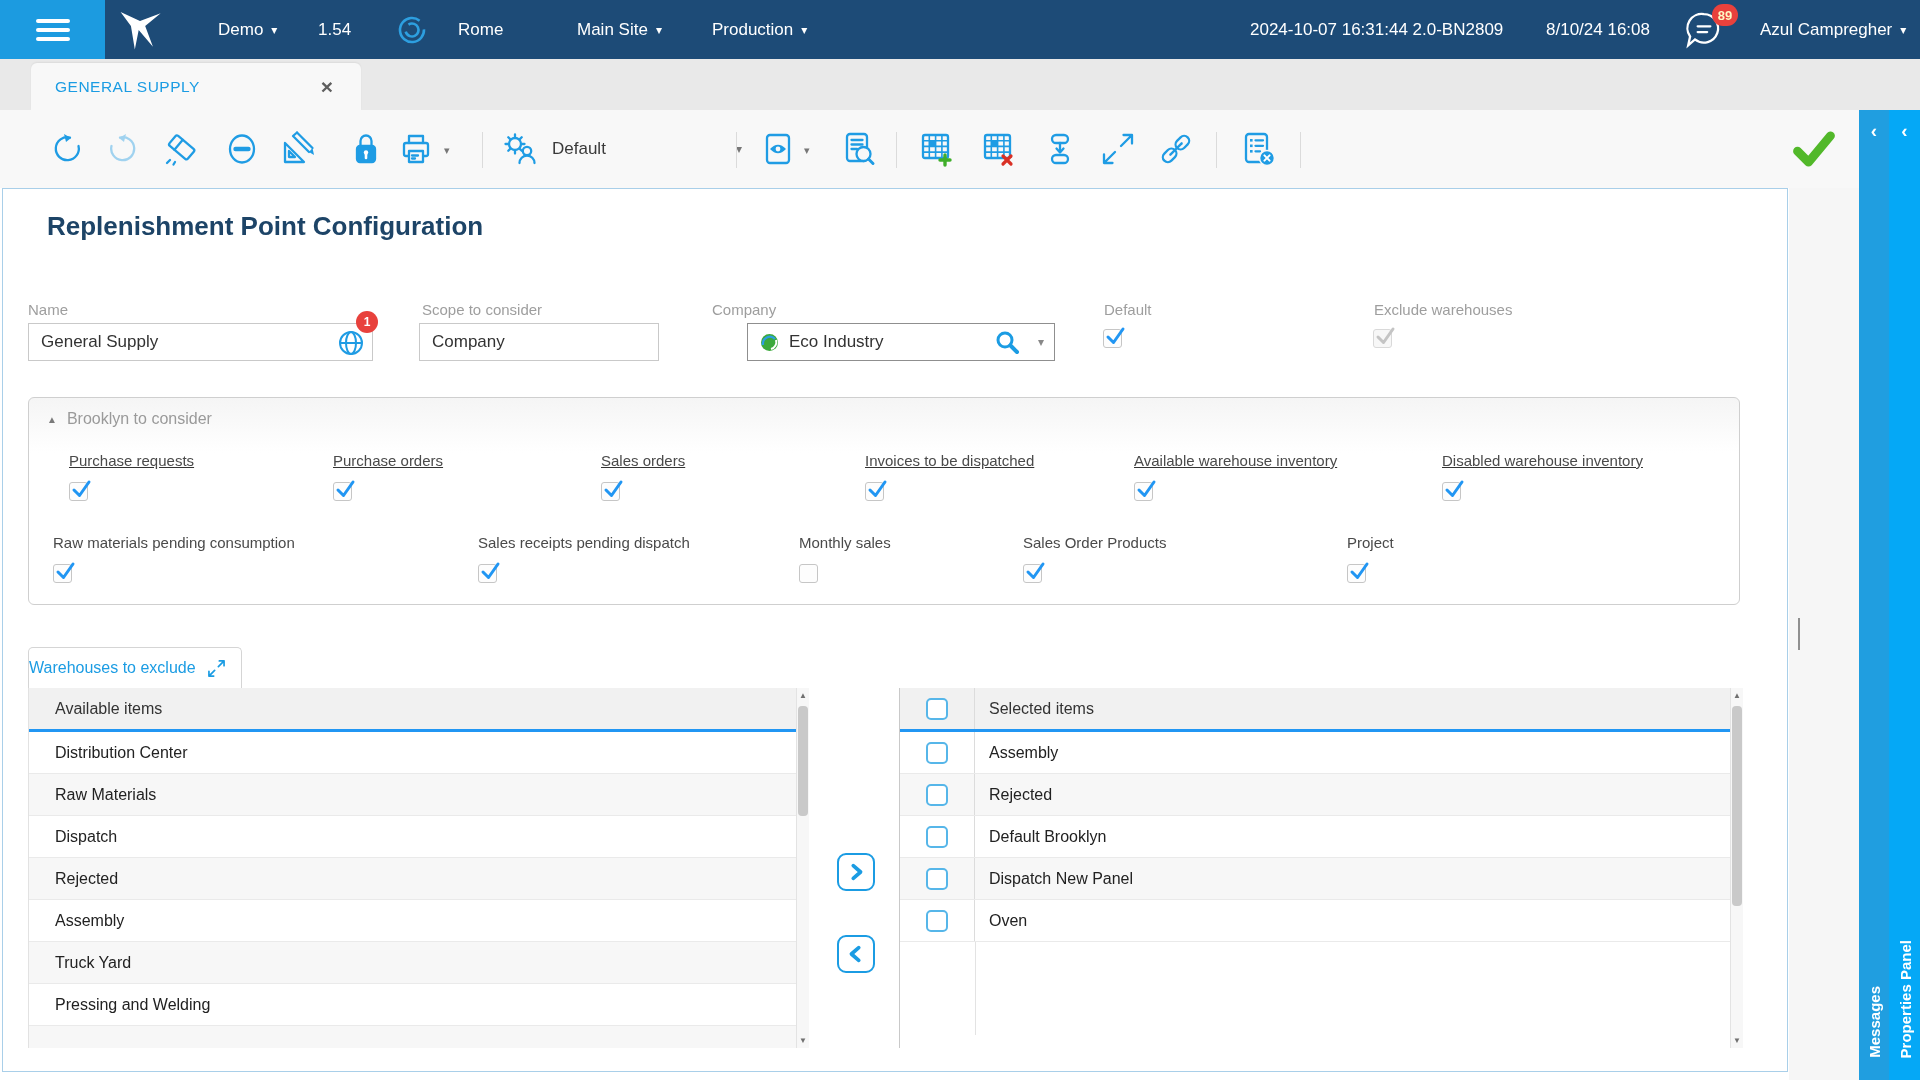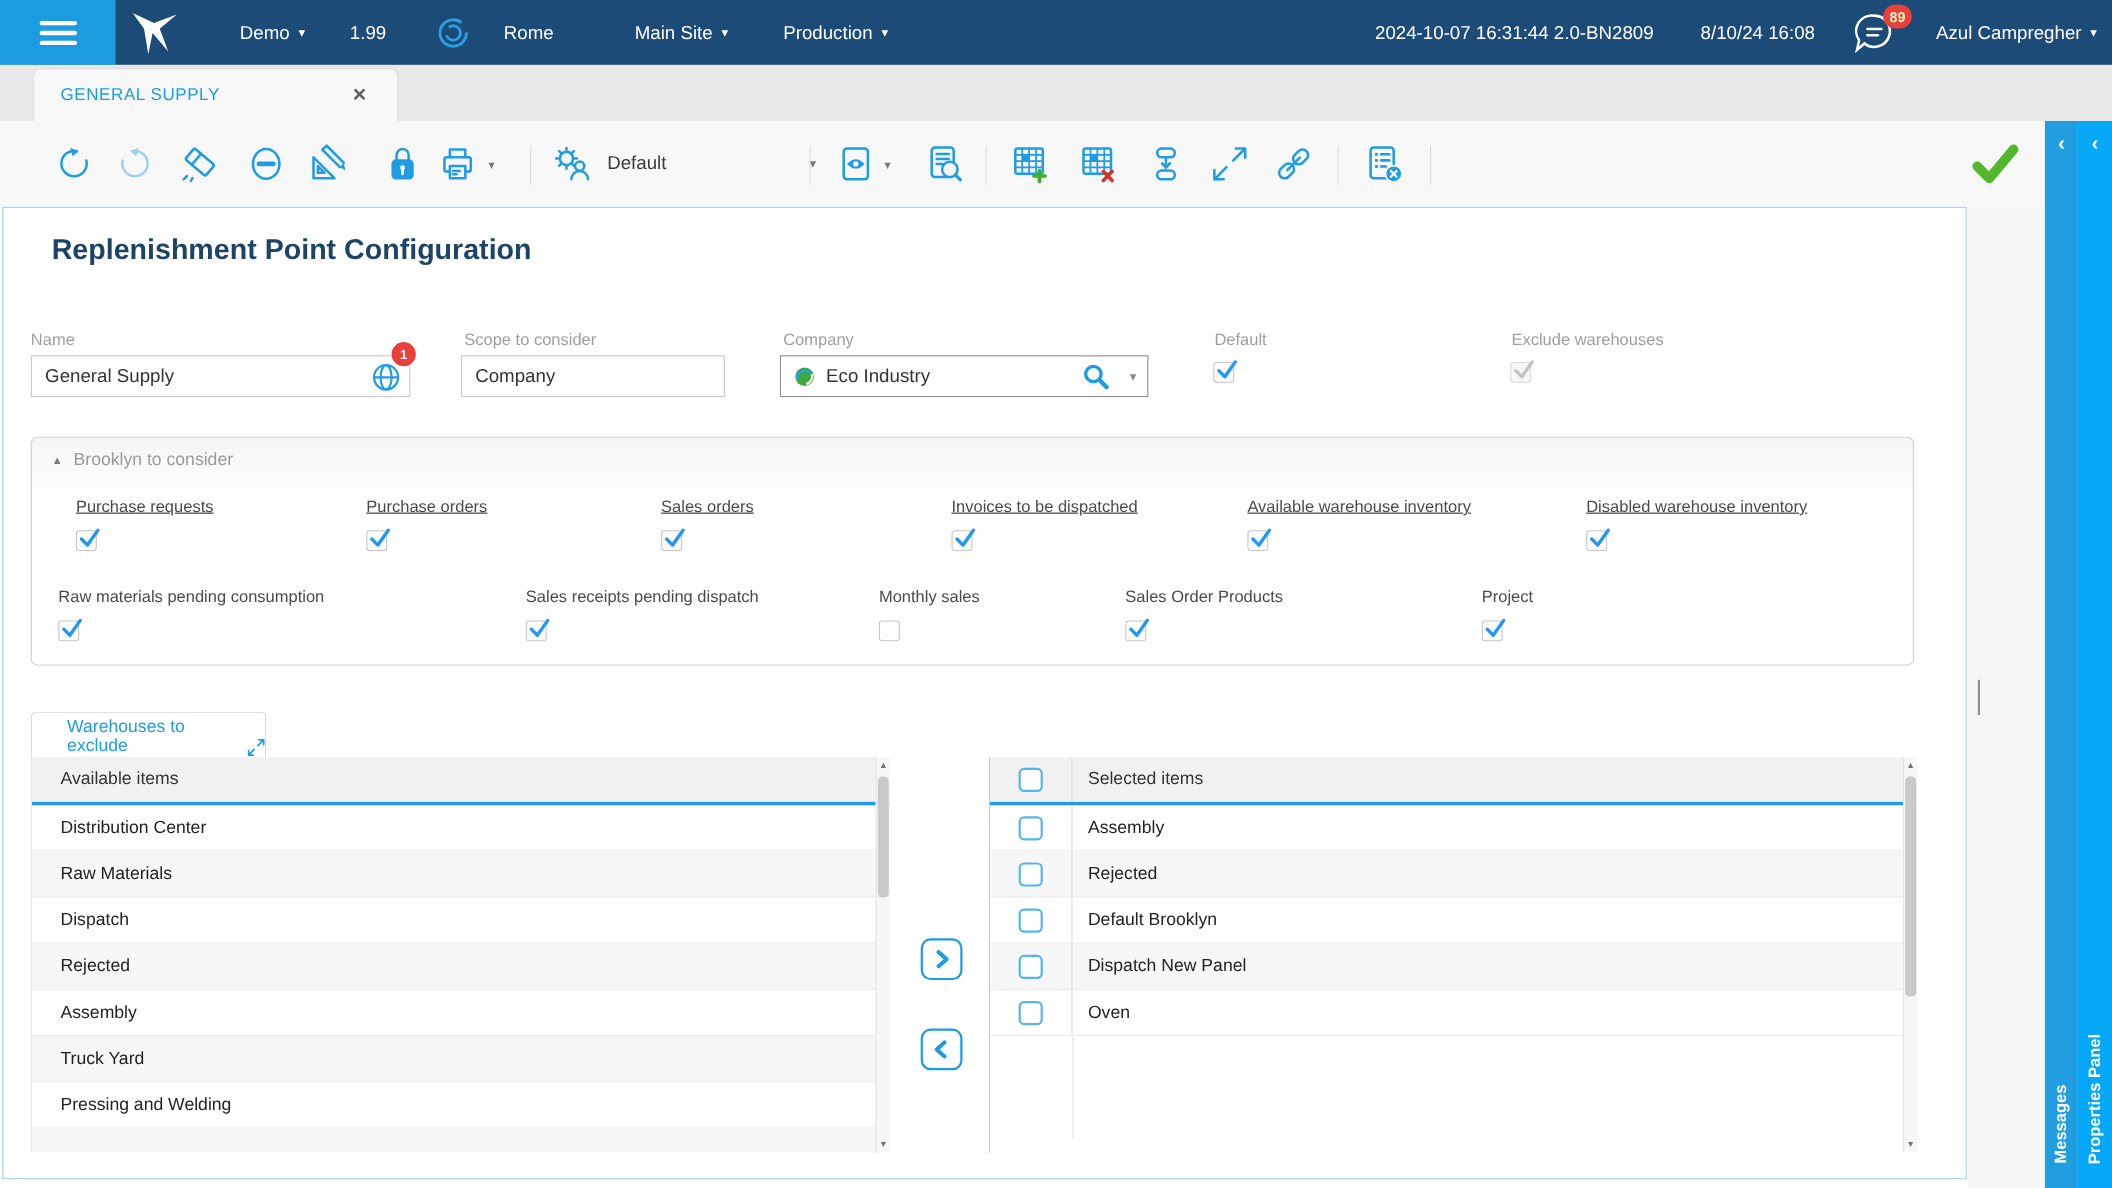--- a/index.html
+++ b/index.html
@@ -63,21 +63,21 @@
   .vrow1 .vcell { top:54px;text-decoration:underline; }
   .vrow2 .vcell { top:136px; }
   .vrow1 .vcell:nth-child(1){left:40px} .vrow1 .vcell:nth-child(2){left:304px}
   .vrow1 .vcell:nth-child(3){left:572px} .vrow1 .vcell:nth-child(4){left:836px}
   .vrow1 .vcell:nth-child(5){left:1105px} .vrow1 .vcell:nth-child(6){left:1413px}
   .vrow2 .vcell:nth-child(1){left:24px} .vrow2 .vcell:nth-child(2){left:449px}
   .vrow2 .vcell:nth-child(3){left:770px} .vrow2 .vcell:nth-child(4){left:994px}
   .vrow2 .vcell:nth-child(5){left:1318px}
 
   
-  .wh-tab { position:absolute; left:25px; top:458px; width:214px; height:41px; background:#fff; border:1px solid #D5D5D5; border-bottom:none; border-radius:5px 5px 0 0; display:flex; align-items:flex-end; padding-left:32px; }
+  .wh-tab { position:absolute; left:25px; top:458px; width:214px; height:41px; background:#fff; border:1px solid #D5D5D5; border-bottom:none; border-radius:5px 5px 0 0; display:flex; align-items:center; padding-left:0; }
   .wh-tab .wh-label { color:#1B9CE3; font-size:16px; margin-right:12px; cursor:pointer; }
 
   .list { position:absolute; top:499px; background:#fff; overflow:hidden; }
   .list.left { left:25px; width:781px; height:360px; border-left:1px solid #E2E2E2; }
   .list.right { left:896px; width:844px; height:360px; border-left:1px solid #C9C9C9; }
   .lheader { height:44px; background:#F1F1F1; border-bottom:3px solid #2196F3; display:flex; align-items:center; font-size:16px; color:#333; }
   .list.left .lheader { padding-left:26px; }
   .lrow { height:42px; display:flex; align-items:center; padding-left:26px; font-size:16px; color:#222; border-bottom:1px solid #EAEAEA; cursor:pointer; }
   .lrows .lrow:nth-child(even) { background:#F7F7F7; }
   .lrows::after { content:""; display:block; height:42px; background:#F7F7F7; }
@@ -115,21 +115,21 @@
         <div></div>
       </div>
   </div>
   <svg style="position:absolute;left:116px;top:8px" width="48" height="44" viewBox="0 0 36 34">
     <path d="M3 3 L18 10 L34 4 L22 14 L28 30 L17 17 L14 32 L11 14 Z" fill="#fff"></path>
   </svg>
   <div class="abs" style="left:218px">
     <span>Demo</span>
       <span class="caret">▾</span>
   </div>
-  <div class="abs" style="left:318px">1.99</div>
+  <div class="abs" style="left:318px">1.54</div>
   <svg class="abs" style="left:396px;top:14px;height:32px" width="32" height="32" viewBox="0 0 32 32">
     <g fill="none" stroke="#2D9FE0" stroke-width="2.6">
       <circle cx="16" cy="16" r="12" stroke-dasharray="56 10" transform="rotate(40 16 16)"></circle>
       <circle cx="16" cy="16" r="6.5" stroke-dasharray="26 8" transform="rotate(-70 16 16)"></circle>
     </g>
   </svg>
   <div class="abs" style="left:458px">Rome</div>
   <div class="abs" style="left:577px">
     <span>Main Site</span>
       <span class="caret">▾</span>
@@ -337,21 +337,21 @@
     </span>
     <span class="name-badge">1</span>
   </div>
 
   <div class="flabel" style="left:419px">Scope to consider</div>
   <div class="finput" style="left:416px;width:240px">
     <span>Company</span>
   </div>
 
   <div class="flabel" style="left:709px">Company</div>
-  <div class="finput dark" style="left:706px;width:335px">
+  <div class="finput dark" style="left:744px;width:308px">
     <span class="cmp-logo">
       <svg width="19" height="19" viewBox="0 0 19 19">
           <circle cx="9.5" cy="9.5" r="8.5" fill="#3BA93B"></circle>
           <path d="M3 12 a7 7 0 0 1 12 -6" fill="none" stroke="#2D9FE0" stroke-width="2.4"></path>
           <path d="M16 7 a7 7 0 0 1 -5 9" fill="none" stroke="#fff" stroke-width="2"></path>
         </svg>
     </span>
     <span>Eco Industry</span>
     <span class="mag-wrap">
       <svg width="25" height="25" viewBox="0 0 25 25">

